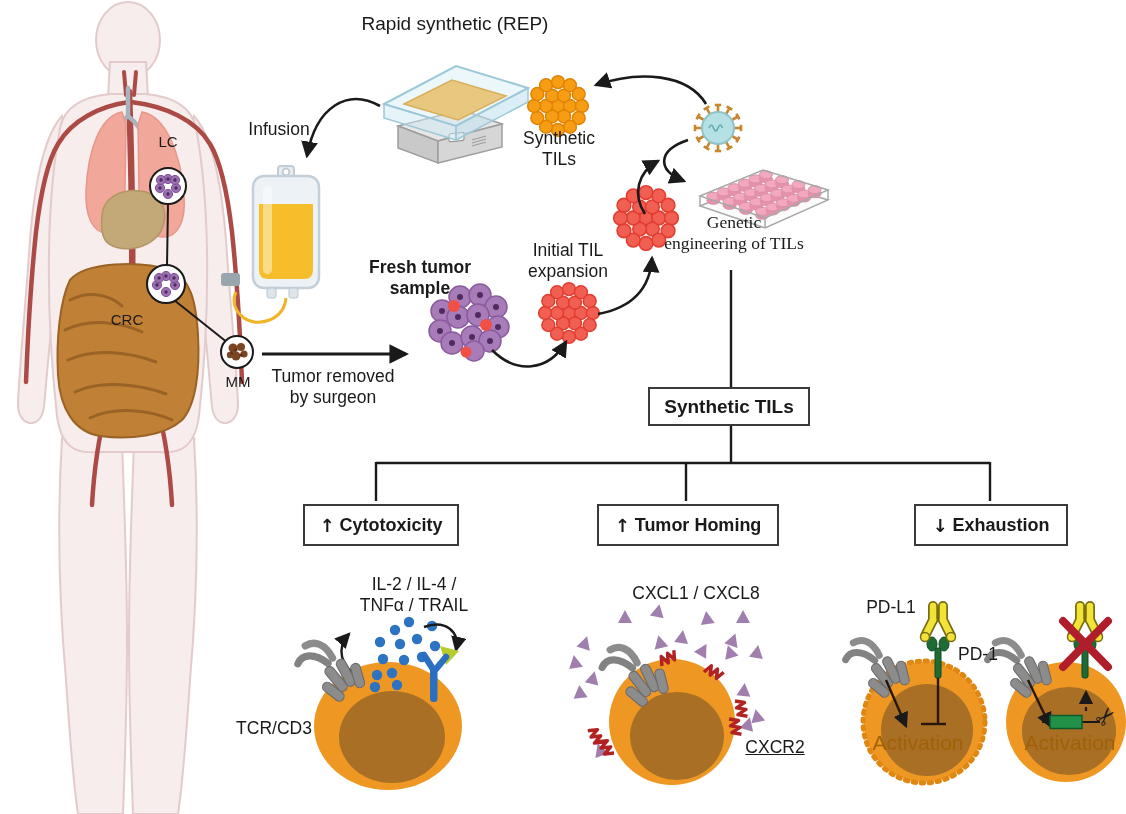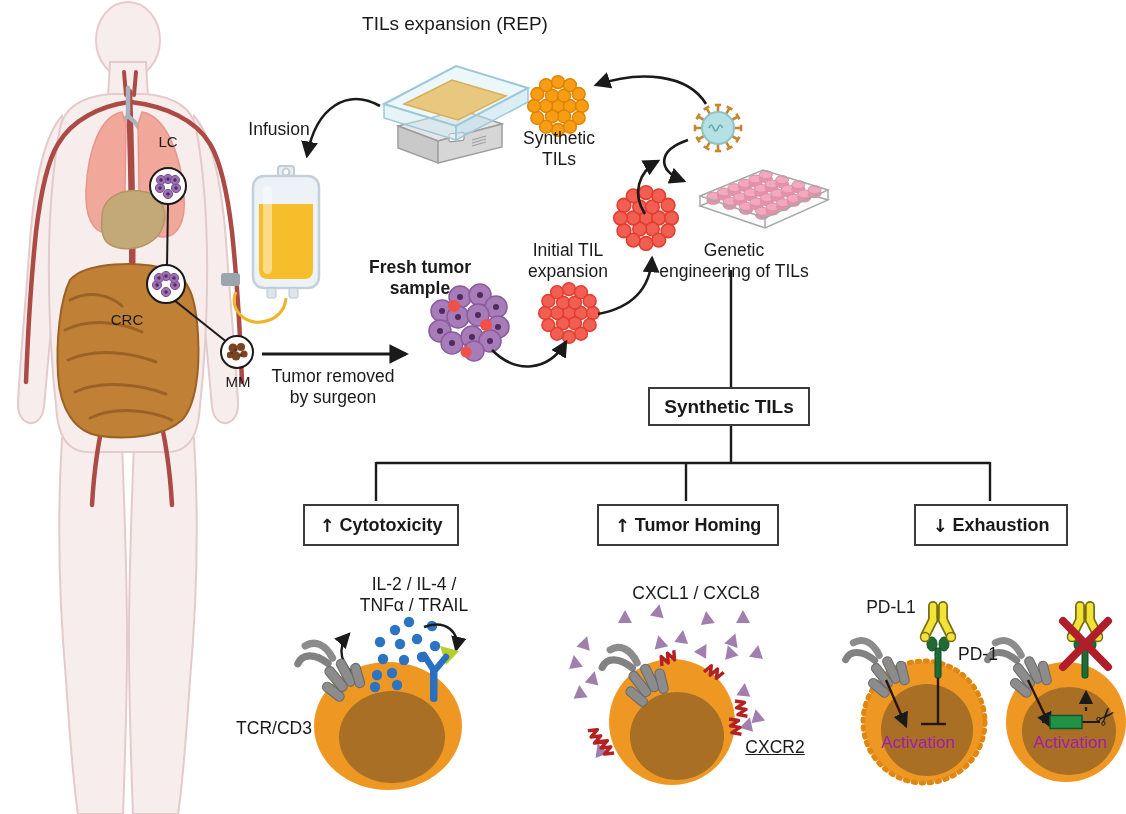--- a/index.html
+++ b/index.html
@@ -6,21 +6,21 @@
   .stage{position:relative;width:1126px;height:814px;background:#ffffff;overflow:hidden;
          font-family:"Liberation Sans",sans-serif;color:#1a1a1a;}
   .stage svg{position:absolute;left:0;top:0;}
   .lbl{position:absolute;text-align:center;font-size:17.5px;line-height:21px;color:#1a1a1a;}
   .lbl .it{font-style:italic;}
   .title{font-size:19px;line-height:23px;}
   .small{font-size:15px;line-height:17px;}
   .boxed{position:absolute;border:2px solid #3a3a3a;background:#ffffff;text-align:center;
          font-weight:bold;font-size:18px;display:flex;align-items:center;justify-content:center;gap:5px;}
   .arrowchar{font-family:"DejaVu Sans",sans-serif;font-weight:bold;}
-  .act{font-size:17px;color:#a21caf;font-weight:normal;}
+  .act{font-size:21px;color:#a16207;font-weight:normal;}
 </style>
 </head>
 <body>
 
 <div class="stage">
 
 <svg width="1126" height="814" viewBox="0 0 1126 814">
   <defs>
     <marker id="ah" viewBox="0 0 10 10" refX="8.5" refY="5" markerWidth="6.5" markerHeight="6.5" orient="auto-start-reverse">
       <path d="M0,0 L10,5 L0,10 Z" fill="#1a1a1a"></path>
@@ -401,21 +401,21 @@
     <path d="M 1086,711 L 1086,692" fill="none" stroke="#26170a" stroke-width="2.2" stroke-dasharray="4 3.2" marker-end="url(#ah)"></path>
     <text transform="translate(1112,722) rotate(-48)" font-family="DejaVu Sans" font-size="24" fill="#1a1a1a" text-anchor="middle">✂</text>
     <g stroke="#AF1E2A" stroke-width="8" stroke-linecap="round">
       <line x1="1063" y1="621" x2="1108" y2="667"></line>
       <line x1="1108" y1="621" x2="1063" y2="667"></line>
     </g>
   </g>
 </svg>
 
 <div class="lbl title" style="left:330px;top:12px;width:250px;">
-  <div><span>TILs expansion (REP)</span></div>
+  <div><span>Rapid synthetic (REP)</span></div>
 </div>
 
 <div class="lbl" style="left:238px;top:119px;width:82px;"><span>Infusion</span></div>
 
 <div class="lbl it" style="left:516px;top:128px;width:86px;">
   <div>Synthetic</div>
   <div>TILs</div>
 </div>
 
 <div class="lbl small" style="left:150px;top:133px;width:36px;"><span>LC</span></div>
@@ -430,21 +430,21 @@
 <div class="lbl" style="left:364px;top:257px;width:112px;font-weight:bold;">
   <div>Fresh tumor</div>
   <div>sample</div>
 </div>
 
 <div class="lbl" style="left:512px;top:240px;width:112px;">
   <div>Initial TIL</div>
   <div>expansion</div>
 </div>
 
-<div class="lbl" style="left:658px;top:240px;width:152px;">
+<div class="lbl" style="left:658px;top:212px;width:152px;font-family:Liberation Serif, serif;">
   <div>Genetic</div>
   <div>engineering of TILs</div>
 </div>
 
 <div class="boxed" style="left:648px;top:387px;width:158px;height:35px;font-size:19px;">
   <span class="it">Synthetic</span>
       <span>TILs</span>
 </div>
 
 <div class="boxed" style="left:303px;top:504px;width:152px;height:38px;">

